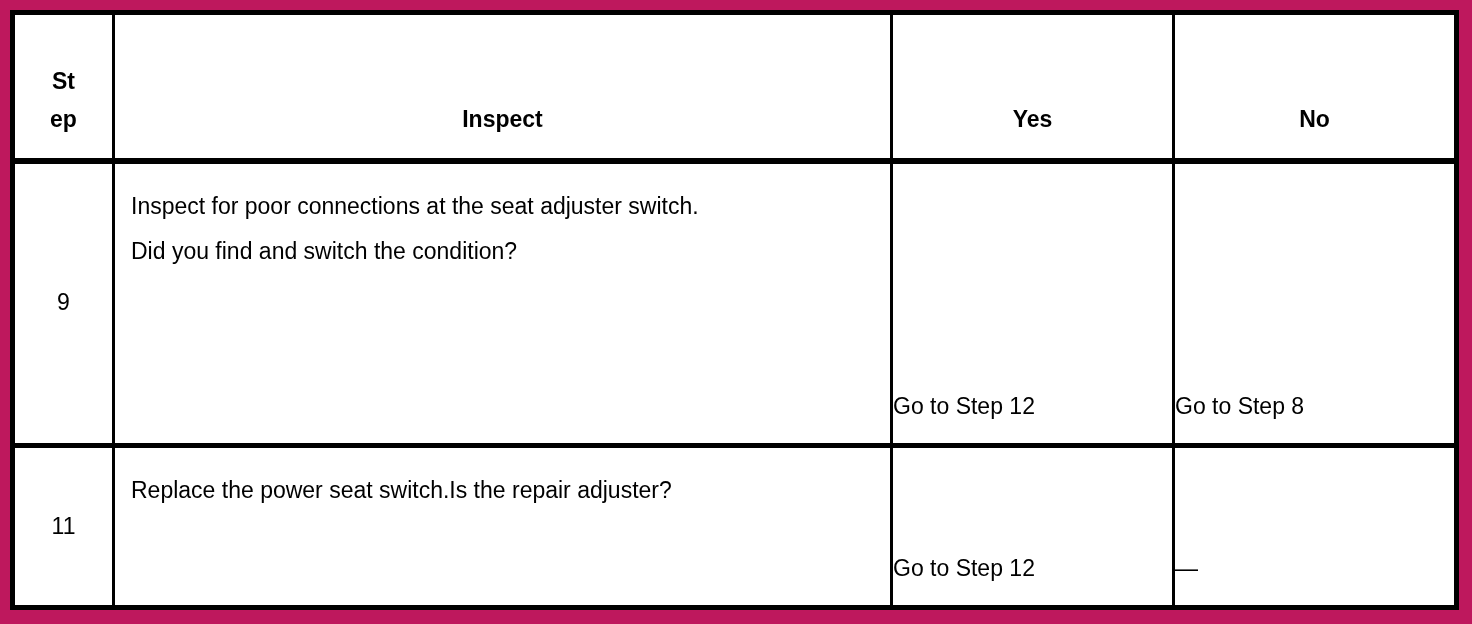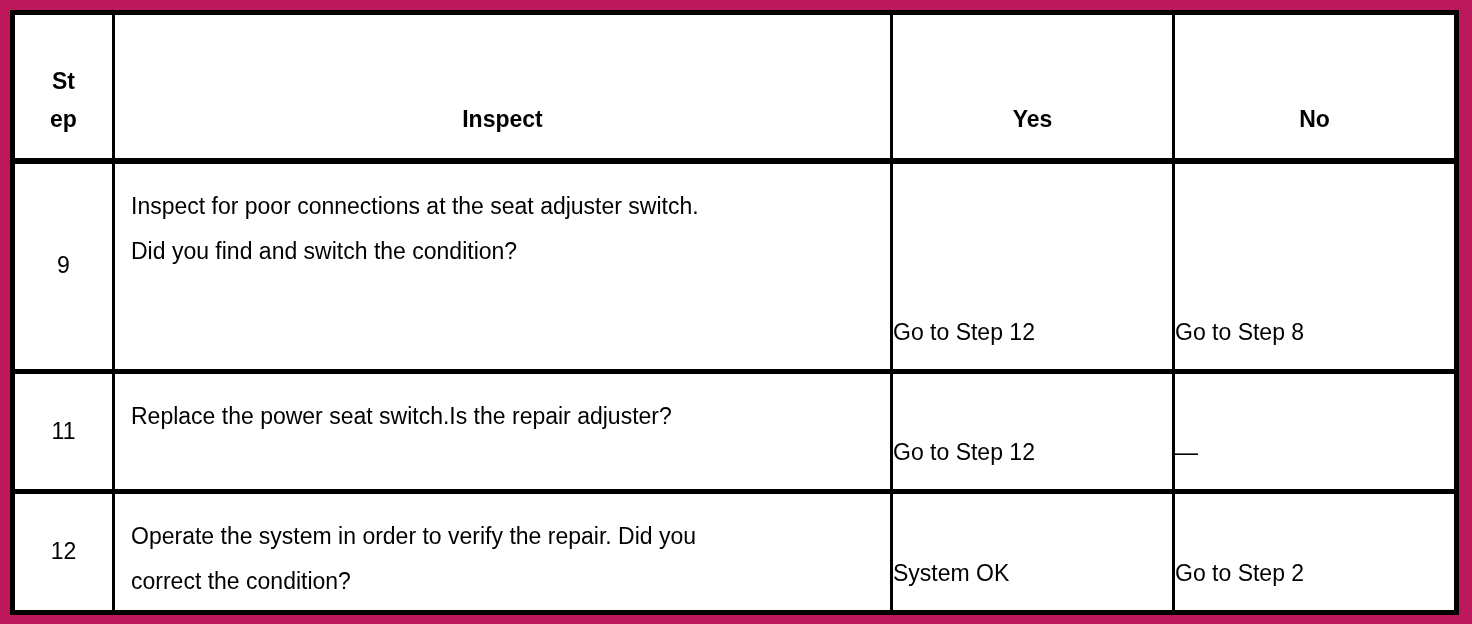--- a/index.html
+++ b/index.html
@@ -116,24 +116,15 @@
         <td class="result-cell">Go to Step 8</td>
       </tr>
       <tr class="row-step-11">
         <td class="step-cell">11</td>
         <td class="action-cell">
           <div>Replace the power seat switch.Is the repair adjuster?</div>
         </td>
         <td class="result-cell">Go to Step 12</td>
         <td class="result-cell">—</td>
       </tr>
-      <tr class="row-step-12">
-        <td class="step-cell">12</td>
-        <td class="action-cell">
-          <div>Operate the system in order to verify the repair. Did you</div>
-          <div>correct the condition?</div>
-        </td>
-        <td class="result-cell">System OK</td>
-        <td class="result-cell">Go to Step 2</td>
-      </tr>
     </tbody>
   </table>
 </div>
 
 </body></html>

